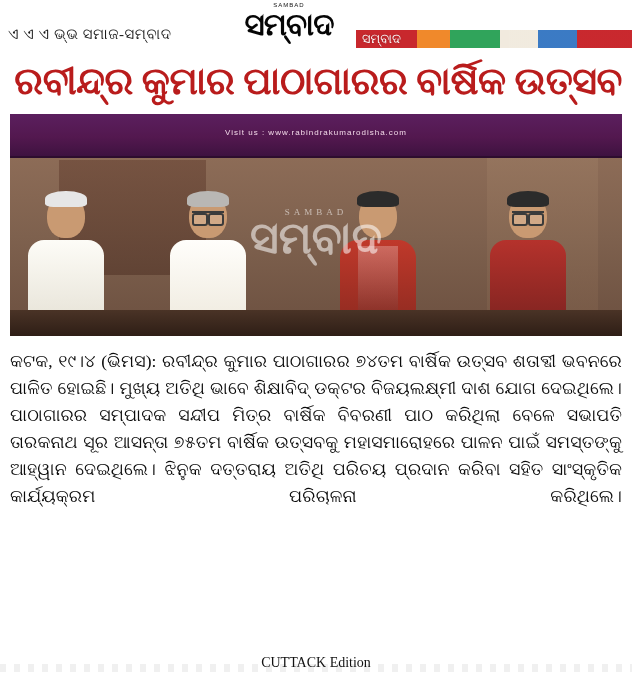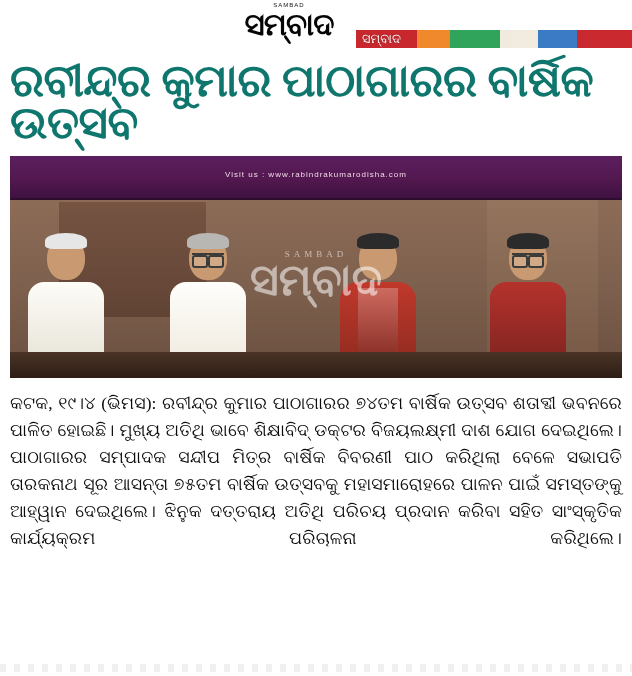--- a/index.html
+++ b/index.html
@@ -77,25 +77,25 @@
     color: #ffffff;
     font-family: "Liberation Serif", serif;
     text-shadow: 0 0 2px rgba(0,0,0,0.35);
     white-space: nowrap;
   }
 
   
   .headline {
     padding: 12px 10px 10px 10px;
     font-family: "Liberation Serif", serif;
-    font-size: 45px;
+    font-size: 38px;
     font-weight: bold;
-    color: #0f766e;
+    color: #b91c1c;
     line-height: 42px;
-    text-align: left;
+    text-align: right;
     letter-spacing: -0.5px;
   }
 
   
   .photo-wrap {
     position: relative;
     margin: 2px 10px 0 10px;
     height: 222px;
     overflow: hidden;
     background: #6d5246;
@@ -259,20 +259,21 @@
     background: repeating-linear-gradient(90deg, rgba(0,0,0,0.12) 0 6px, transparent 6px 14px);
     opacity: 0.5;
   }
 </style>
 </head>
 <body>
 
 <div class="page">
 
   <div class="masthead">
+    <div class="masthead-left">ଏ ଏ ଏ ଭ୍ଭ ସମାଜ-ସମ୍ବାଦ</div>
     <div class="masthead-logo">
       <div class="logo-sub">SAMBAD</div>
       <div class="logo-main">ସମ୍ବାଦ</div>
     </div>
     <div class="masthead-right">
       <div class="band-text">ସମ୍ବାଦ</div>
     </div>
   </div>
 
   <div class="headline">ରବୀନ୍ଦ୍ର କୁମାର ପାଠାଗାରର ବାର୍ଷିକ ଉତ୍ସବ</div>
@@ -320,16 +321,17 @@
 
     <div class="watermark">
       <div class="wm-top">SAMBAD</div>
       <div class="wm-main">ସମ୍ବାଦ</div>
     </div>
   </div>
 
   <div class="article">କଟକ, ୧୯।୪ (ଭିମସ): ରବୀନ୍ଦ୍ର କୁମାର ପାଠାଗାରର ୭୪ତମ ବାର୍ଷିକ ଉତ୍ସବ ଶତାବ୍ଦୀ ଭବନରେ ପାଳିତ ହୋଇଛି। ମୁଖ୍ୟ ଅତିଥି ଭାବେ ଶିକ୍ଷାବିଦ୍‌ ଡକ୍ଟର ବିଜୟଲକ୍ଷ୍ମୀ ଦାଶ ଯୋଗ ଦେଇଥିଲେ। ପାଠାଗାରର ସମ୍ପାଦକ ସନ୍ଦୀପ ମିତ୍ର ବାର୍ଷିକ ବିବରଣୀ ପାଠ କରିଥିଲା ବେଳେ ସଭାପତି ତାରକନାଥ ସୂର ଆସନ୍ତା ୭୫ତମ ବାର୍ଷିକ ଉତ୍ସବକୁ ମହାସମାରୋହରେ ପାଳନ ପାଇଁ ସମସ୍ତଙ୍କୁ ଆହ୍ୱାନ ଦେଇଥିଲେ। ଝିନୁକ ଦତ୍ତରାୟ ଅତିଥି ପରିଚୟ ପ୍ରଦାନ କରିବା ସହିତ ସାଂସ୍କୃତିକ କାର୍ଯ୍ୟକ୍ରମ ପରିଚାଳନା କରିଥିଲେ।</div>
 
   <div class="footer">
+    <div class="edition">CUTTACK Edition</div>
     <div class="footer-ghost"></div>
   </div>
 
 </div>
 
 </body></html>

